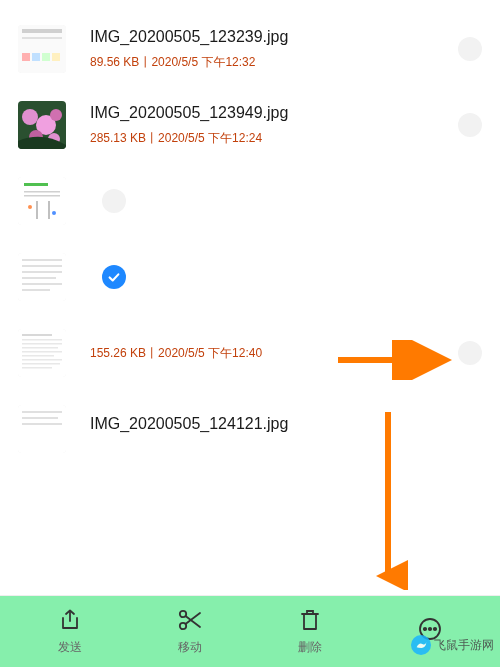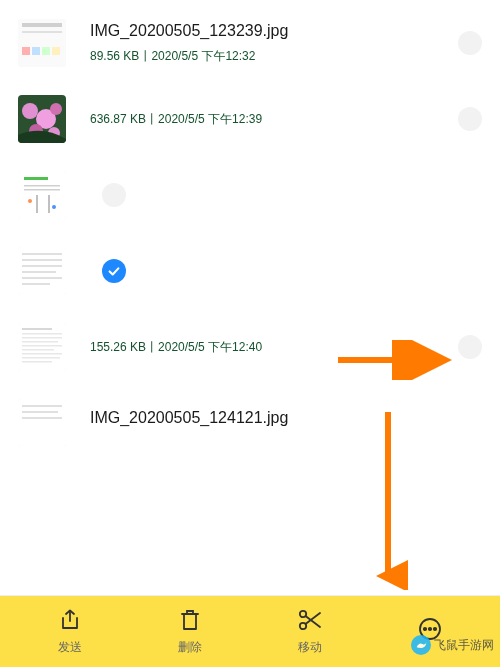--- a/index.html
+++ b/index.html
@@ -9,21 +9,21 @@
     }
     body {
       width: 500px;
       height: 667px;
       font-family: -apple-system, BlinkMacSystemFont, "Segoe UI", sans-serif;
       background: #fff;
       position: relative;
       overflow: hidden;
     }
     .file-list {
-      padding-top: 5px;
+      padding-top: 11px;
     }
     .file-item {
       display: flex;
       align-items: center;
       padding: 14px 18px;
       position: relative;
     }
     .thumbnail {
       width: 48px;
       height: 48px;
@@ -47,21 +47,21 @@
     .file-name {
       font-size: 16px;
       color: #1a1a1a;
       font-weight: 500;
       margin-bottom: 8px;
       white-space: nowrap;
       overflow: hidden;
     }
     .file-meta {
       font-size: 12px;
-      color: #14532d;
+      color: #c2410c;
     }
     .selector {
       width: 24px;
       height: 24px;
       border-radius: 50%;
       flex-shrink: 0;
       margin-left: 12px;
     }
     .selector-unchecked {
       background: #f2f2f2;
@@ -75,21 +75,21 @@
     .selector-checked svg {
       width: 14px;
       height: 14px;
     }
     .bottom-bar {
       position: absolute;
       bottom: 0;
       left: 0;
       right: 0;
       height: 72px;
-      background: #fde047;
+      background: #86efac;
       border-top: 1px solid #eee;
       display: flex;
       justify-content: space-around;
       align-items: center;
       padding: 0 10px;
     }
     .bottom-action {
       display: flex;
       flex-direction: column;
       align-items: center;
@@ -175,22 +175,23 @@
         <rect width="48" height="48" fill="#2a5030"></rect>
         <circle cx="12" cy="16" r="8" fill="#e090d0"></circle>
         <circle cx="28" cy="24" r="10" fill="#f0a0e0"></circle>
         <circle cx="38" cy="14" r="6" fill="#d070b0"></circle>
         <circle cx="18" cy="36" r="7" fill="#c060a0"></circle>
         <circle cx="36" cy="38" r="6" fill="#e090d0"></circle>
         <path d="M0 40 Q 24 30 48 44 L48 48 L0 48 Z" fill="#1a3a20"></path>
       </svg>
     </div>
     <div class="file-info">
+      <div class="file-name">IMG_20200505_123949.jpg</div>
       <div class="file-meta">
-        <span>636.87 KB</span><span>丨</span><span>2020/5/5 下午12:39</span>
+        <span>285.13 KB</span><span>丨</span><span>2020/5/5 下午12:24</span>
       </div>
     </div>
     <div class="selector selector-unchecked"></div>
   </div>
 
   <div class="file-item">
     <div class="thumbnail">
       <svg class="thumb-canvas" viewBox="0 0 48 48">
         <rect width="48" height="48" fill="#ffffff"></rect>
         <rect x="6" y="6" width="24" height="3" fill="#50c050"></rect>
@@ -292,39 +293,39 @@
         <path d="M12 3 L12 13" stroke-linecap="round"></path>
         <path d="M8 6 L12 2.5 L16 6" stroke-linecap="round" stroke-linejoin="round"></path>
         <path d="M5 10 L5 20 L19 20 L19 10" stroke-linecap="round" stroke-linejoin="round"></path>
       </svg>
     </div>
     <div class="bottom-action-label">发送</div>
   </div>
 
   <div class="bottom-action">
     <div class="bottom-action-icon">
-      <svg width="22" height="24" viewBox="0 0 22 24" fill="none" stroke="#333" stroke-width="1.8">
-        <path d="M3 6 L19 6" stroke-linecap="round"></path>
-        <path d="M8 6 L8 3 L14 3 L14 6"></path>
-        <path d="M5 6 L5 21 L17 21 L17 6" stroke-linejoin="round"></path>
-      </svg>
-    </div>
-    <div class="bottom-action-label">删除</div>
-  </div>
-
-  <div class="bottom-action">
-    <div class="bottom-action-icon">
       <svg width="26" height="24" viewBox="0 0 26 24" fill="none" stroke="#333" stroke-width="1.8">
         <circle cx="6" cy="6" r="3.2"></circle>
         <circle cx="6" cy="18" r="3.2"></circle>
         <line x1="8.5" y1="8" x2="23" y2="19" stroke-linecap="round"></line>
         <line x1="8.5" y1="16" x2="23" y2="5" stroke-linecap="round"></line>
       </svg>
     </div>
     <div class="bottom-action-label">移动</div>
+  </div>
+
+  <div class="bottom-action">
+    <div class="bottom-action-icon">
+      <svg width="22" height="24" viewBox="0 0 22 24" fill="none" stroke="#333" stroke-width="1.8">
+        <path d="M3 6 L19 6" stroke-linecap="round"></path>
+        <path d="M8 6 L8 3 L14 3 L14 6"></path>
+        <path d="M5 6 L5 21 L17 21 L17 6" stroke-linejoin="round"></path>
+      </svg>
+    </div>
+    <div class="bottom-action-label">删除</div>
   </div>
 
   <div class="bottom-action">
     <div class="bottom-action-icon">
       <svg width="24" height="24" viewBox="0 0 24 24" fill="none" stroke="#333" stroke-width="1.8">
         <circle cx="12" cy="12" r="10"></circle>
         <circle cx="7" cy="12" r="1.2" fill="#333"></circle>
         <circle cx="12" cy="12" r="1.2" fill="#333"></circle>
         <circle cx="17" cy="12" r="1.2" fill="#333"></circle>
       </svg>

